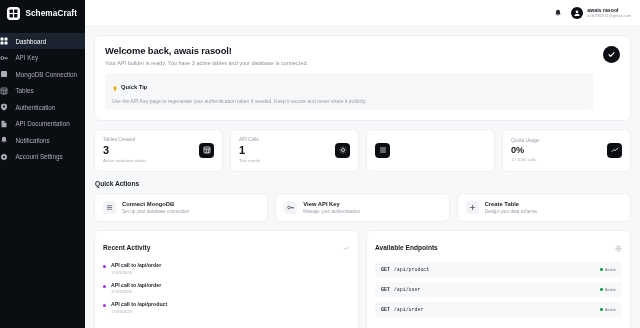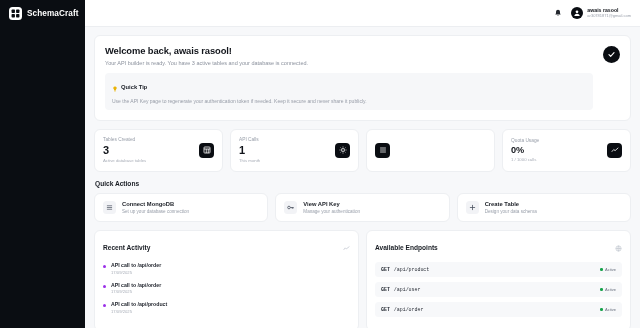--- a/index.html
+++ b/index.html
@@ -9,21 +9,21 @@
     font-family: "Liberation Sans", sans-serif;
     background: #ffffff;
   }
   .app { display: flex; width: 640px; height: 328px; }
 
   
   .sidebar {
     width: 85px; height: 328px;
     background: #0a0d12;
     flex: 0 0 85px;
-    display: flex; flex-direction: row;
+    display: flex; flex-direction: column; align-items: flex-end;
   }
   .brand {
     display: flex; align-items: center; gap: 5px;
     padding: 7px 8px 7px 9px;
     height: 27px;
   }
   .brand-mark {
     width: 13px; height: 13px; border-radius: 3.5px;
     background: #ffffff;
     display: flex; align-items: center; justify-content: center;

